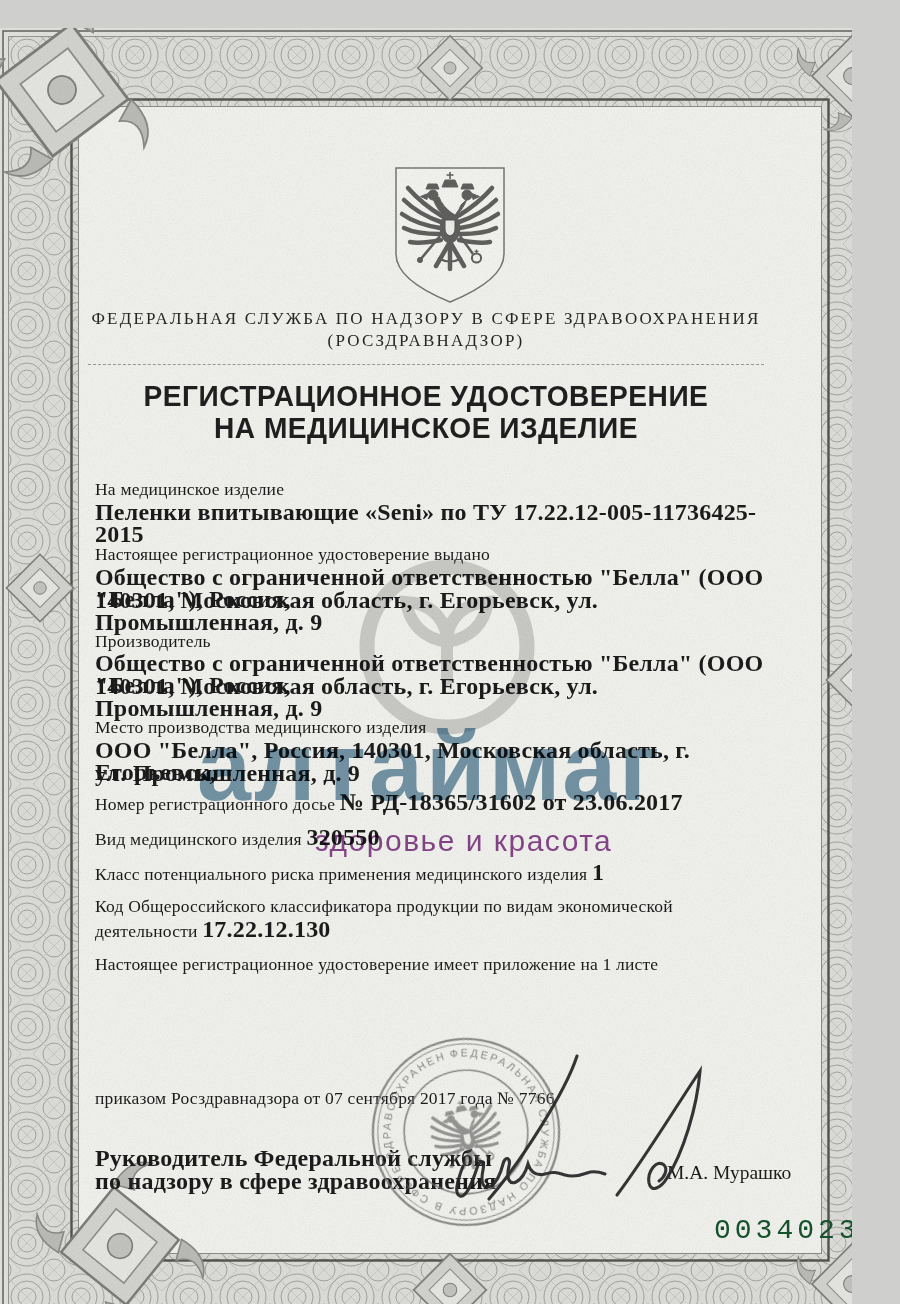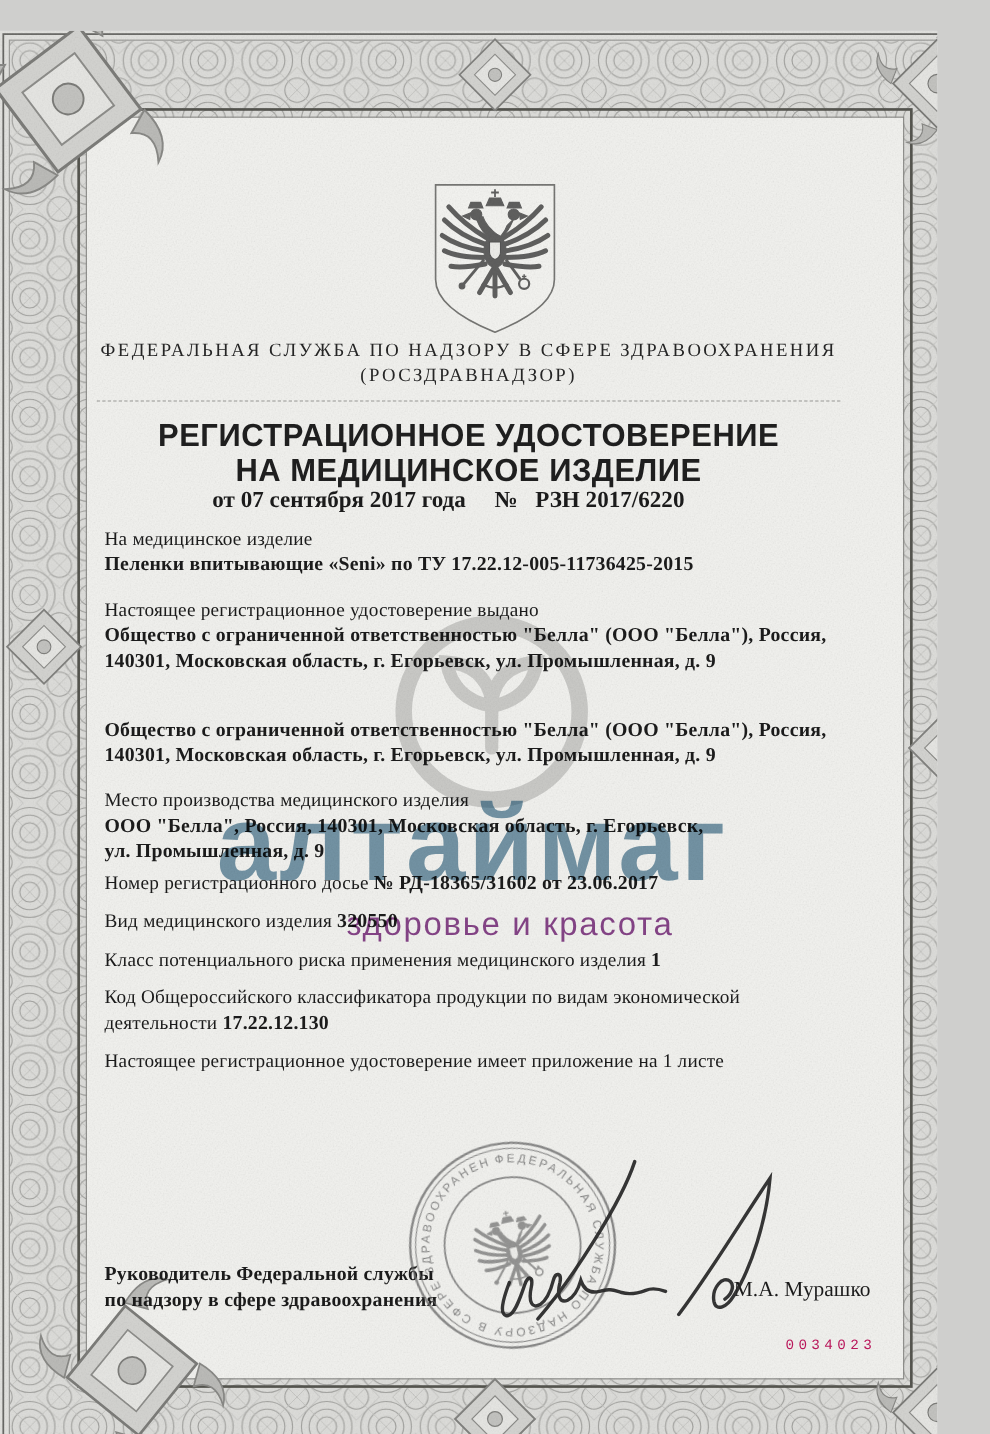--- a/index.html
+++ b/index.html
@@ -2,33 +2,33 @@
 <html><head>
 <meta charset="utf-8">
 <style>
   html,body{margin:0;padding:0;background:#cfcfcd;}
   .page{position:relative;width:852px;height:1304px;overflow:hidden;
         background:#e6e6e4;font-family:"Liberation Serif",serif;color:#1b1b1b;margin-top:28px;}
   .abs{position:absolute;}
   svg{display:block;}
   .ctr{left:80px;right:80px;text-align:center;}
   .bodyline{left:95px;right:82px;font-size:17.5px;line-height:22px;letter-spacing:.2px;}
-  .b{font-weight:bold;font-size:18px;}
+  .b{font-weight:bold;font-size:24px;}
   .authority{font-size:17px;letter-spacing:2.2px;color:#262626;}
   .titlebig{font-family:"Liberation Sans",sans-serif;font-weight:bold;font-size:29px;
             letter-spacing:.5px;color:#1f1f1f;transform:scaleX(.97);}
   .dateline{font-size:21px;font-weight:bold;white-space:nowrap;}
   .divider{left:88px;right:88px;border-top:1.5px dashed #9a9a97;height:0;}
   .wm{mix-blend-mode:multiply;pointer-events:none;}
   .wm-brand{font-family:"Liberation Sans",sans-serif;font-weight:bold;font-size:97px;
             letter-spacing:3px;color:#0c4a6e;opacity:.55;line-height:1;}
   .wm-tag{font-family:"Liberation Sans",sans-serif;font-size:30px;letter-spacing:1.5px;
           color:#701a75;opacity:.8;}
   .sig-name{font-weight:normal;font-size:19.5px;}
-  .serial{font-family:"Liberation Mono",monospace;font-size:13px;letter-spacing:4px;color:#be185d;}
+  .serial{font-family:"Liberation Mono",monospace;font-size:28px;letter-spacing:4px;color:#14532d;}
   .noise{mix-blend-mode:multiply;opacity:.5;pointer-events:none;}
   .stamp-wrap{transform:rotate(-12deg);opacity:.78;}
 </style>
 </head>
 <body>
 
 <div class="page">
 
   <svg class="abs" style="left:0;top:0" width="900" height="1304" viewBox="0 0 900 1304" aria-hidden="true">
     <defs>
@@ -126,31 +126,29 @@
   </svg>
 
   <div class="abs ctr authority" style="top:281px">ФЕДЕРАЛЬНАЯ СЛУЖБА ПО НАДЗОРУ В СФЕРЕ ЗДРАВООХРАНЕНИЯ</div>
   <div class="abs ctr authority" style="top:303px">(РОСЗДРАВНАДЗОР)</div>
 
   <div class="abs divider" style="top:336px"></div>
 
   <div class="abs ctr titlebig" style="top:352px">РЕГИСТРАЦИОННОЕ УДОСТОВЕРЕНИЕ</div>
   <div class="abs ctr titlebig" style="top:384px">НА МЕДИЦИНСКОЕ ИЗДЕЛИЕ</div>
 
-  <div class="abs dateline" style="top:414px;left:193px">
-    <span>от 07 сентября 2017 года</span><span style="display:inline-block;width:26px"></span><span>№</span><span style="display:inline-block;width:16px"></span><span>РЗН 2017/6220</span>
-  </div>
 
   <div class="abs bodyline" style="top:450px">На медицинское изделие</div>
   <div class="abs bodyline b" style="top:473px">Пеленки впитывающие «Seni» по ТУ 17.22.12-005-11736425-2015</div>
 
   <div class="abs bodyline" style="top:515px">Настоящее регистрационное удостоверение выдано</div>
   <div class="abs bodyline b" style="top:538px">Общество с ограниченной ответственностью "Белла" (ООО "Белла"), Россия,</div>
   <div class="abs bodyline b" style="top:561px">140301, Московская область, г. Егорьевск, ул. Промышленная, д. 9</div>
 
+  <div class="abs bodyline" style="top:602px">Производитель</div>
   <div class="abs bodyline b" style="top:624px">Общество с ограниченной ответственностью "Белла" (ООО "Белла"), Россия,</div>
   <div class="abs bodyline b" style="top:647px">140301, Московская область, г. Егорьевск, ул. Промышленная, д. 9</div>
 
   <div class="abs bodyline" style="top:688px">Место производства медицинского изделия</div>
   <div class="abs bodyline b" style="top:711px">ООО "Белла", Россия, 140301, Московская область, г. Егорьевск,</div>
   <div class="abs bodyline b" style="top:734px">ул. Промышленная, д. 9</div>
 
   <div class="abs bodyline" style="top:763px">
     <span>Номер регистрационного досье</span>
     <span class="b">№ РД-18365/31602 от 23.06.2017</span>
@@ -167,20 +165,21 @@
   </div>
 
   <div class="abs bodyline" style="top:867px">Код Общероссийского классификатора продукции по видам экономической</div>
   <div class="abs bodyline" style="top:890px">
     <span>деятельности</span>
     <span class="b">17.22.12.130</span>
   </div>
 
   <div class="abs bodyline" style="top:925px">Настоящее регистрационное удостоверение имеет приложение на 1 листе</div>
 
+  <div class="abs bodyline" style="top:1059px">приказом Росздравнадзора от 07 сентября 2017 года № 7766</div>
 
   <div class="abs bodyline b" style="top:1119px">Руководитель Федеральной службы</div>
   <div class="abs bodyline b" style="top:1142px">по надзору в сфере здравоохранения</div>
   <div class="abs sig-name" style="left:667px;top:1134px">М.А. Мурашко</div>
 
   <div class="abs serial" style="left:714px;top:1187px">0034023</div>
 
   <div class="abs wm" style="left:0;top:0;width:900px;height:1304px">
     <svg class="abs" style="left:352px;top:524px" width="190" height="190" viewBox="0 0 190 190" opacity="0.42">
       <circle cx="95" cy="95" r="80" fill="none" stroke="#9c9c9c" stroke-width="15"></circle>

